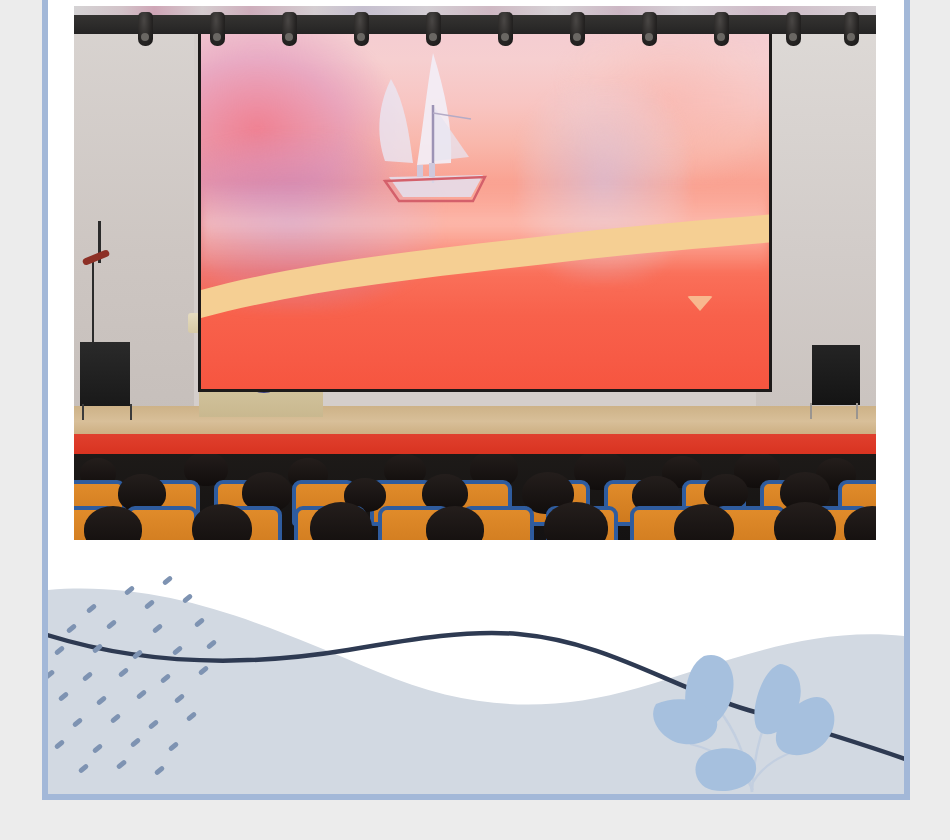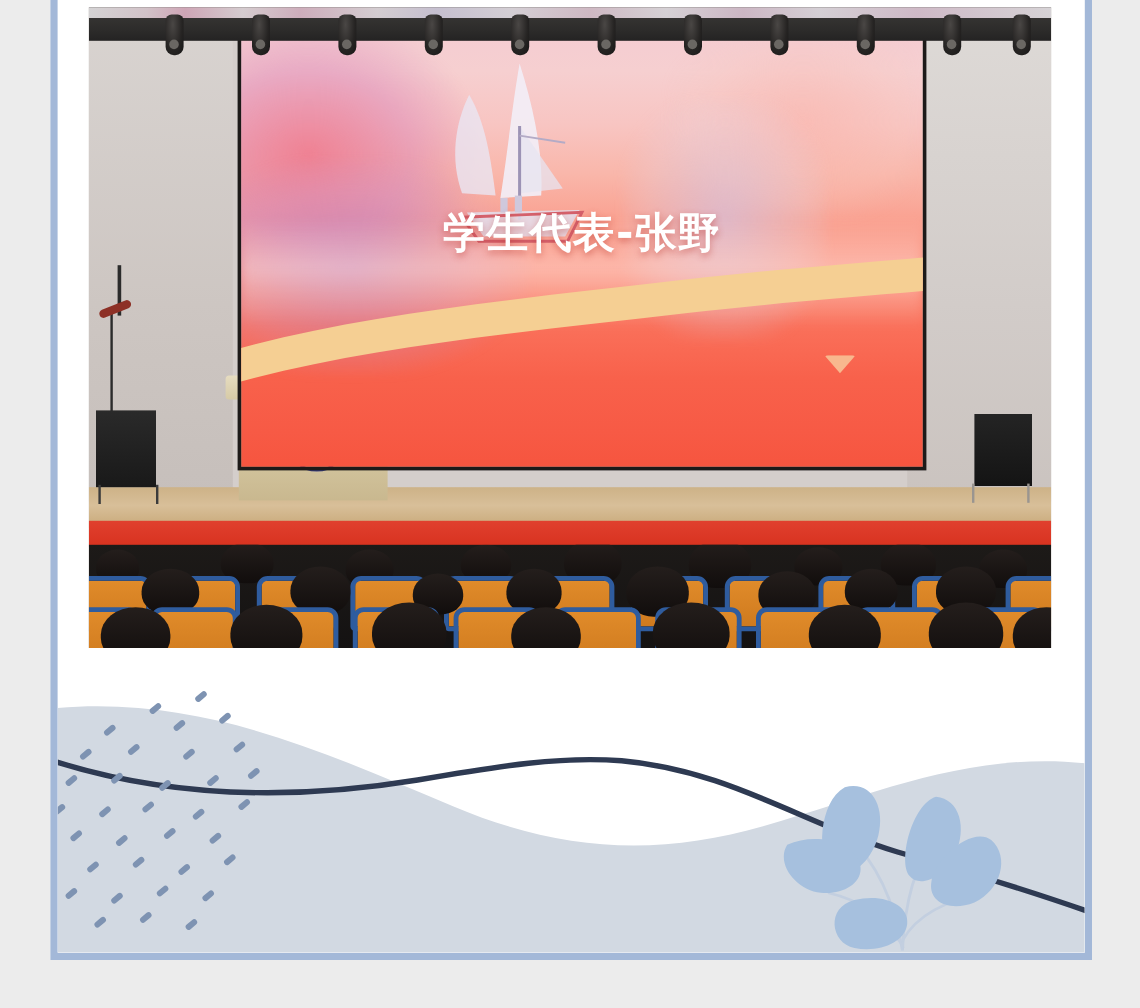--- a/index.html
+++ b/index.html
@@ -278,21 +278,20 @@
         </div>
 
         <div class="ribbon">
           <svg width="100%" height="130" viewBox="0 0 600 130" preserveAspectRatio="none">
             <path d="M0 96 C110 66, 240 54, 380 38 C460 29, 530 24, 600 18
                      L600 46 C530 52, 460 57, 380 66 C240 82, 110 94, 0 124 Z" fill="#f5cf93"></path>
           </svg>
         </div>
         <div class="screen-triangle"></div>
 
-        <div class="led-title">学生代表-张野</div>
       </div>
 
       <div class="truss"></div>
       <div class="truss-top-strip"></div>
       <div class="spot" style="left:64px"></div>
       <div class="spot" style="left:136px"></div>
       <div class="spot" style="left:208px"></div>
       <div class="spot" style="left:280px"></div>
       <div class="spot" style="left:352px"></div>
       <div class="spot" style="left:424px"></div>

